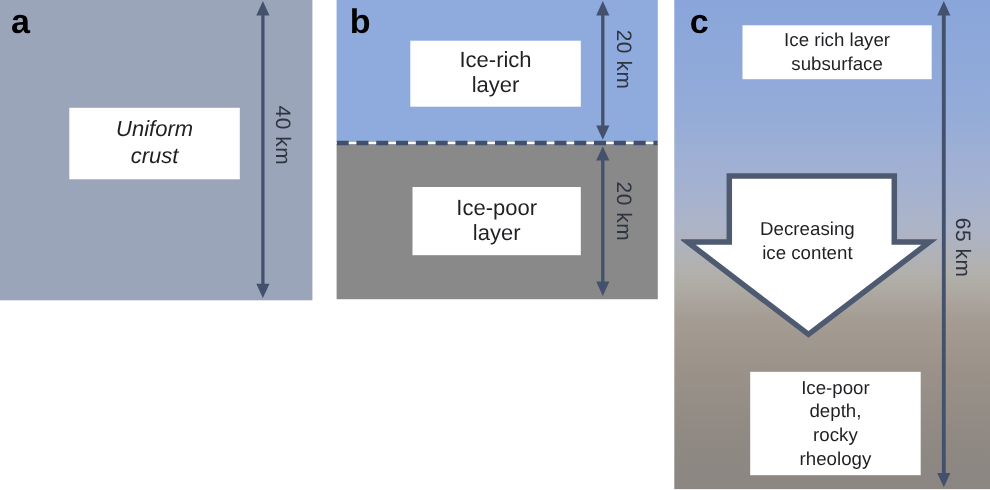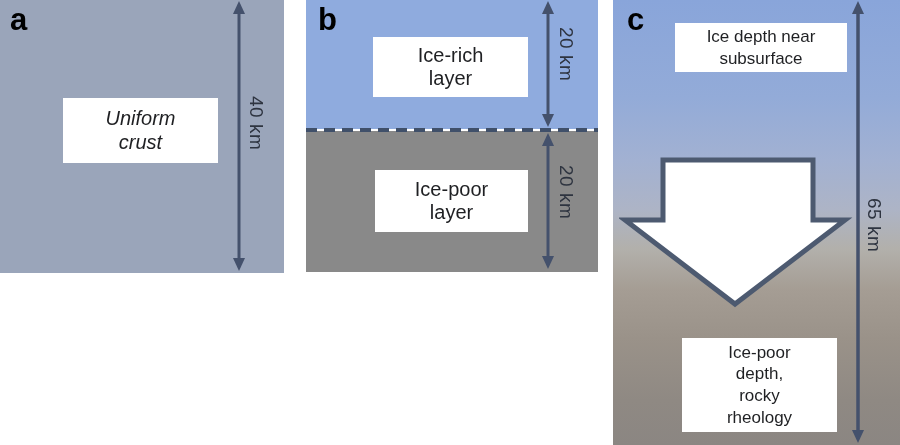--- a/index.html
+++ b/index.html
@@ -132,26 +132,28 @@
       <polygon points="8,0 14,13 2,13" fill="#44516c"></polygon>
       <polygon points="8,136 14,123 2,123" fill="#44516c"></polygon>
     </svg>
     <div class="km-label km-b1">20 km</div>
     <div class="km-label km-b2">20 km</div>
   </section>
 
   <section class="panel panel-c">
     <div class="panel-label">c</div>
     <div class="white-box box-c1">
-      <span class="box-text small">Ice depth near
+      <span class="box-text small">Ice rich layer
 subsurface</span>
     </div>
     <svg class="big-arrow" width="240" height="155" viewBox="0 0 240 155">
       <polygon points="44,5 194,5 194,65 226,65 116,149 6,65 44,65" fill="#ffffff" stroke="#4d5a70" stroke-width="5" stroke-linejoin="miter"></polygon>
     </svg>
+    <div class="big-arrow-text">Decreasing
+ice content</div>
     <div class="white-box box-c2">
       <span class="box-text small">Ice-poor
 depth,
 rocky
 rheology</span>
     </div>
     <svg class="varrow arrow-c" width="16" height="442" viewBox="0 0 16 442">
       <line x1="8" y1="9" x2="8" y2="433" stroke="#44516c" stroke-width="3.5"></line>
       <polygon points="8,0 14,13 2,13" fill="#44516c"></polygon>
       <polygon points="8,442 14,429 2,429" fill="#44516c"></polygon>

